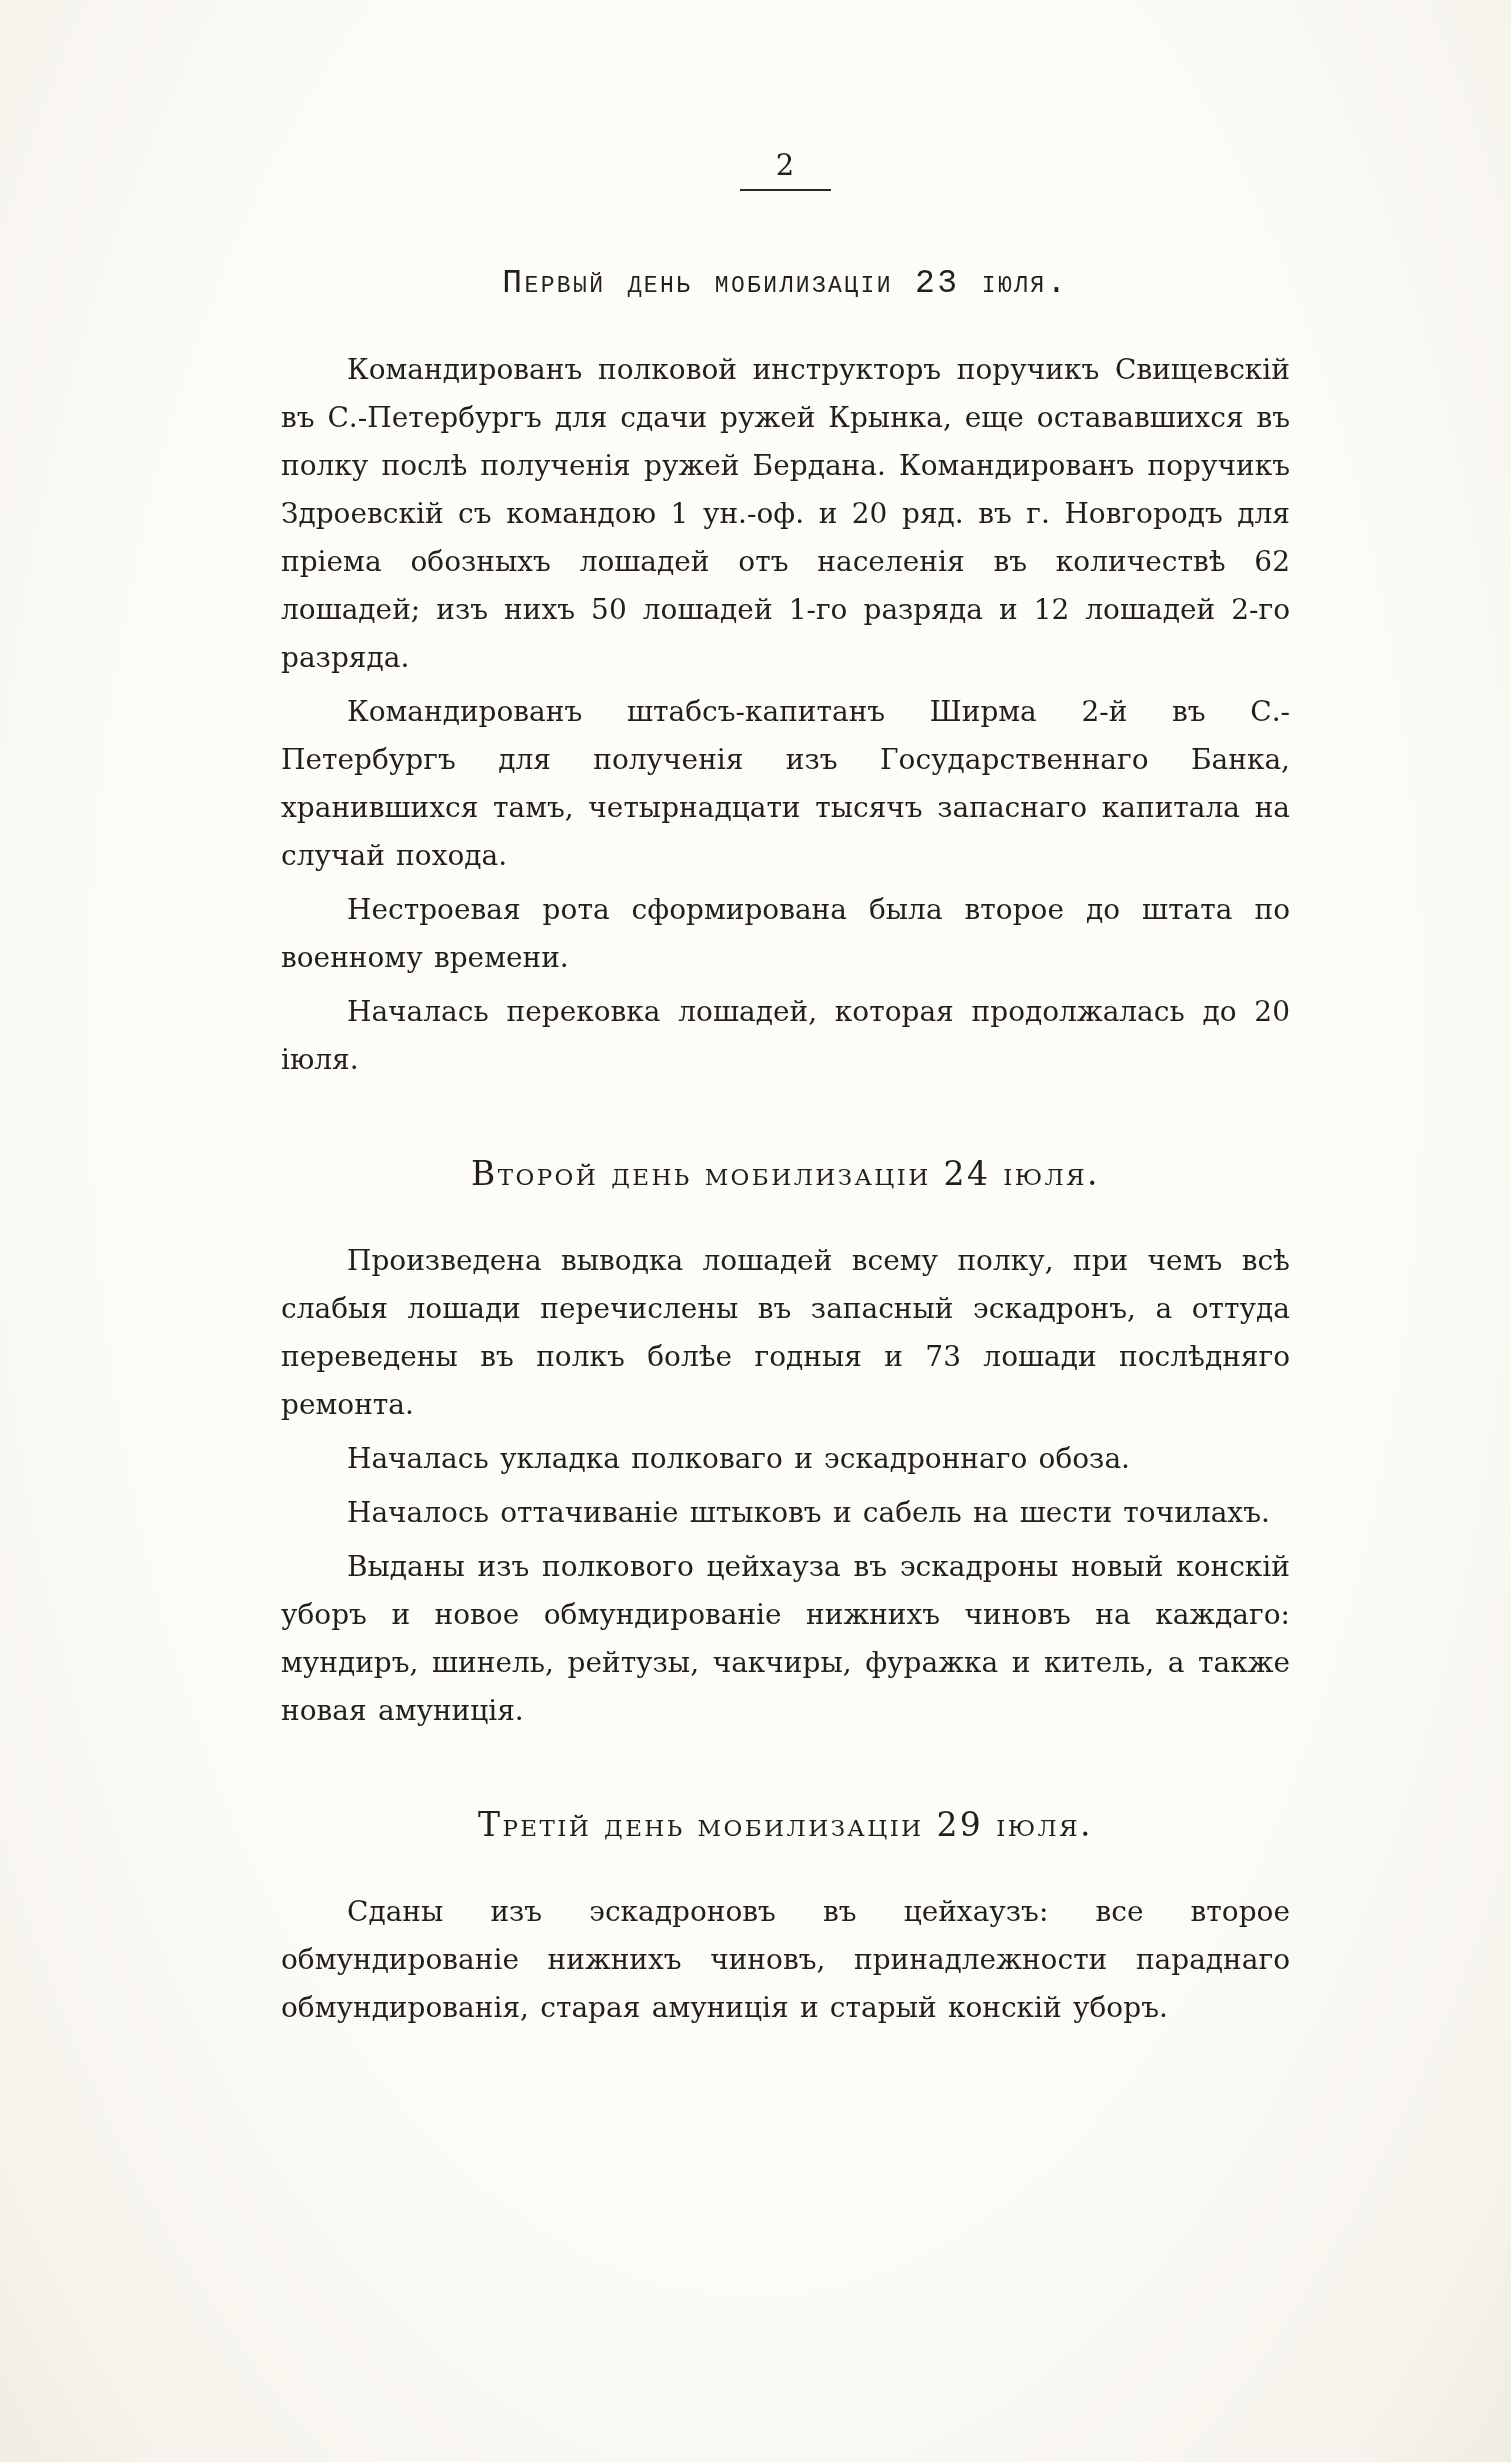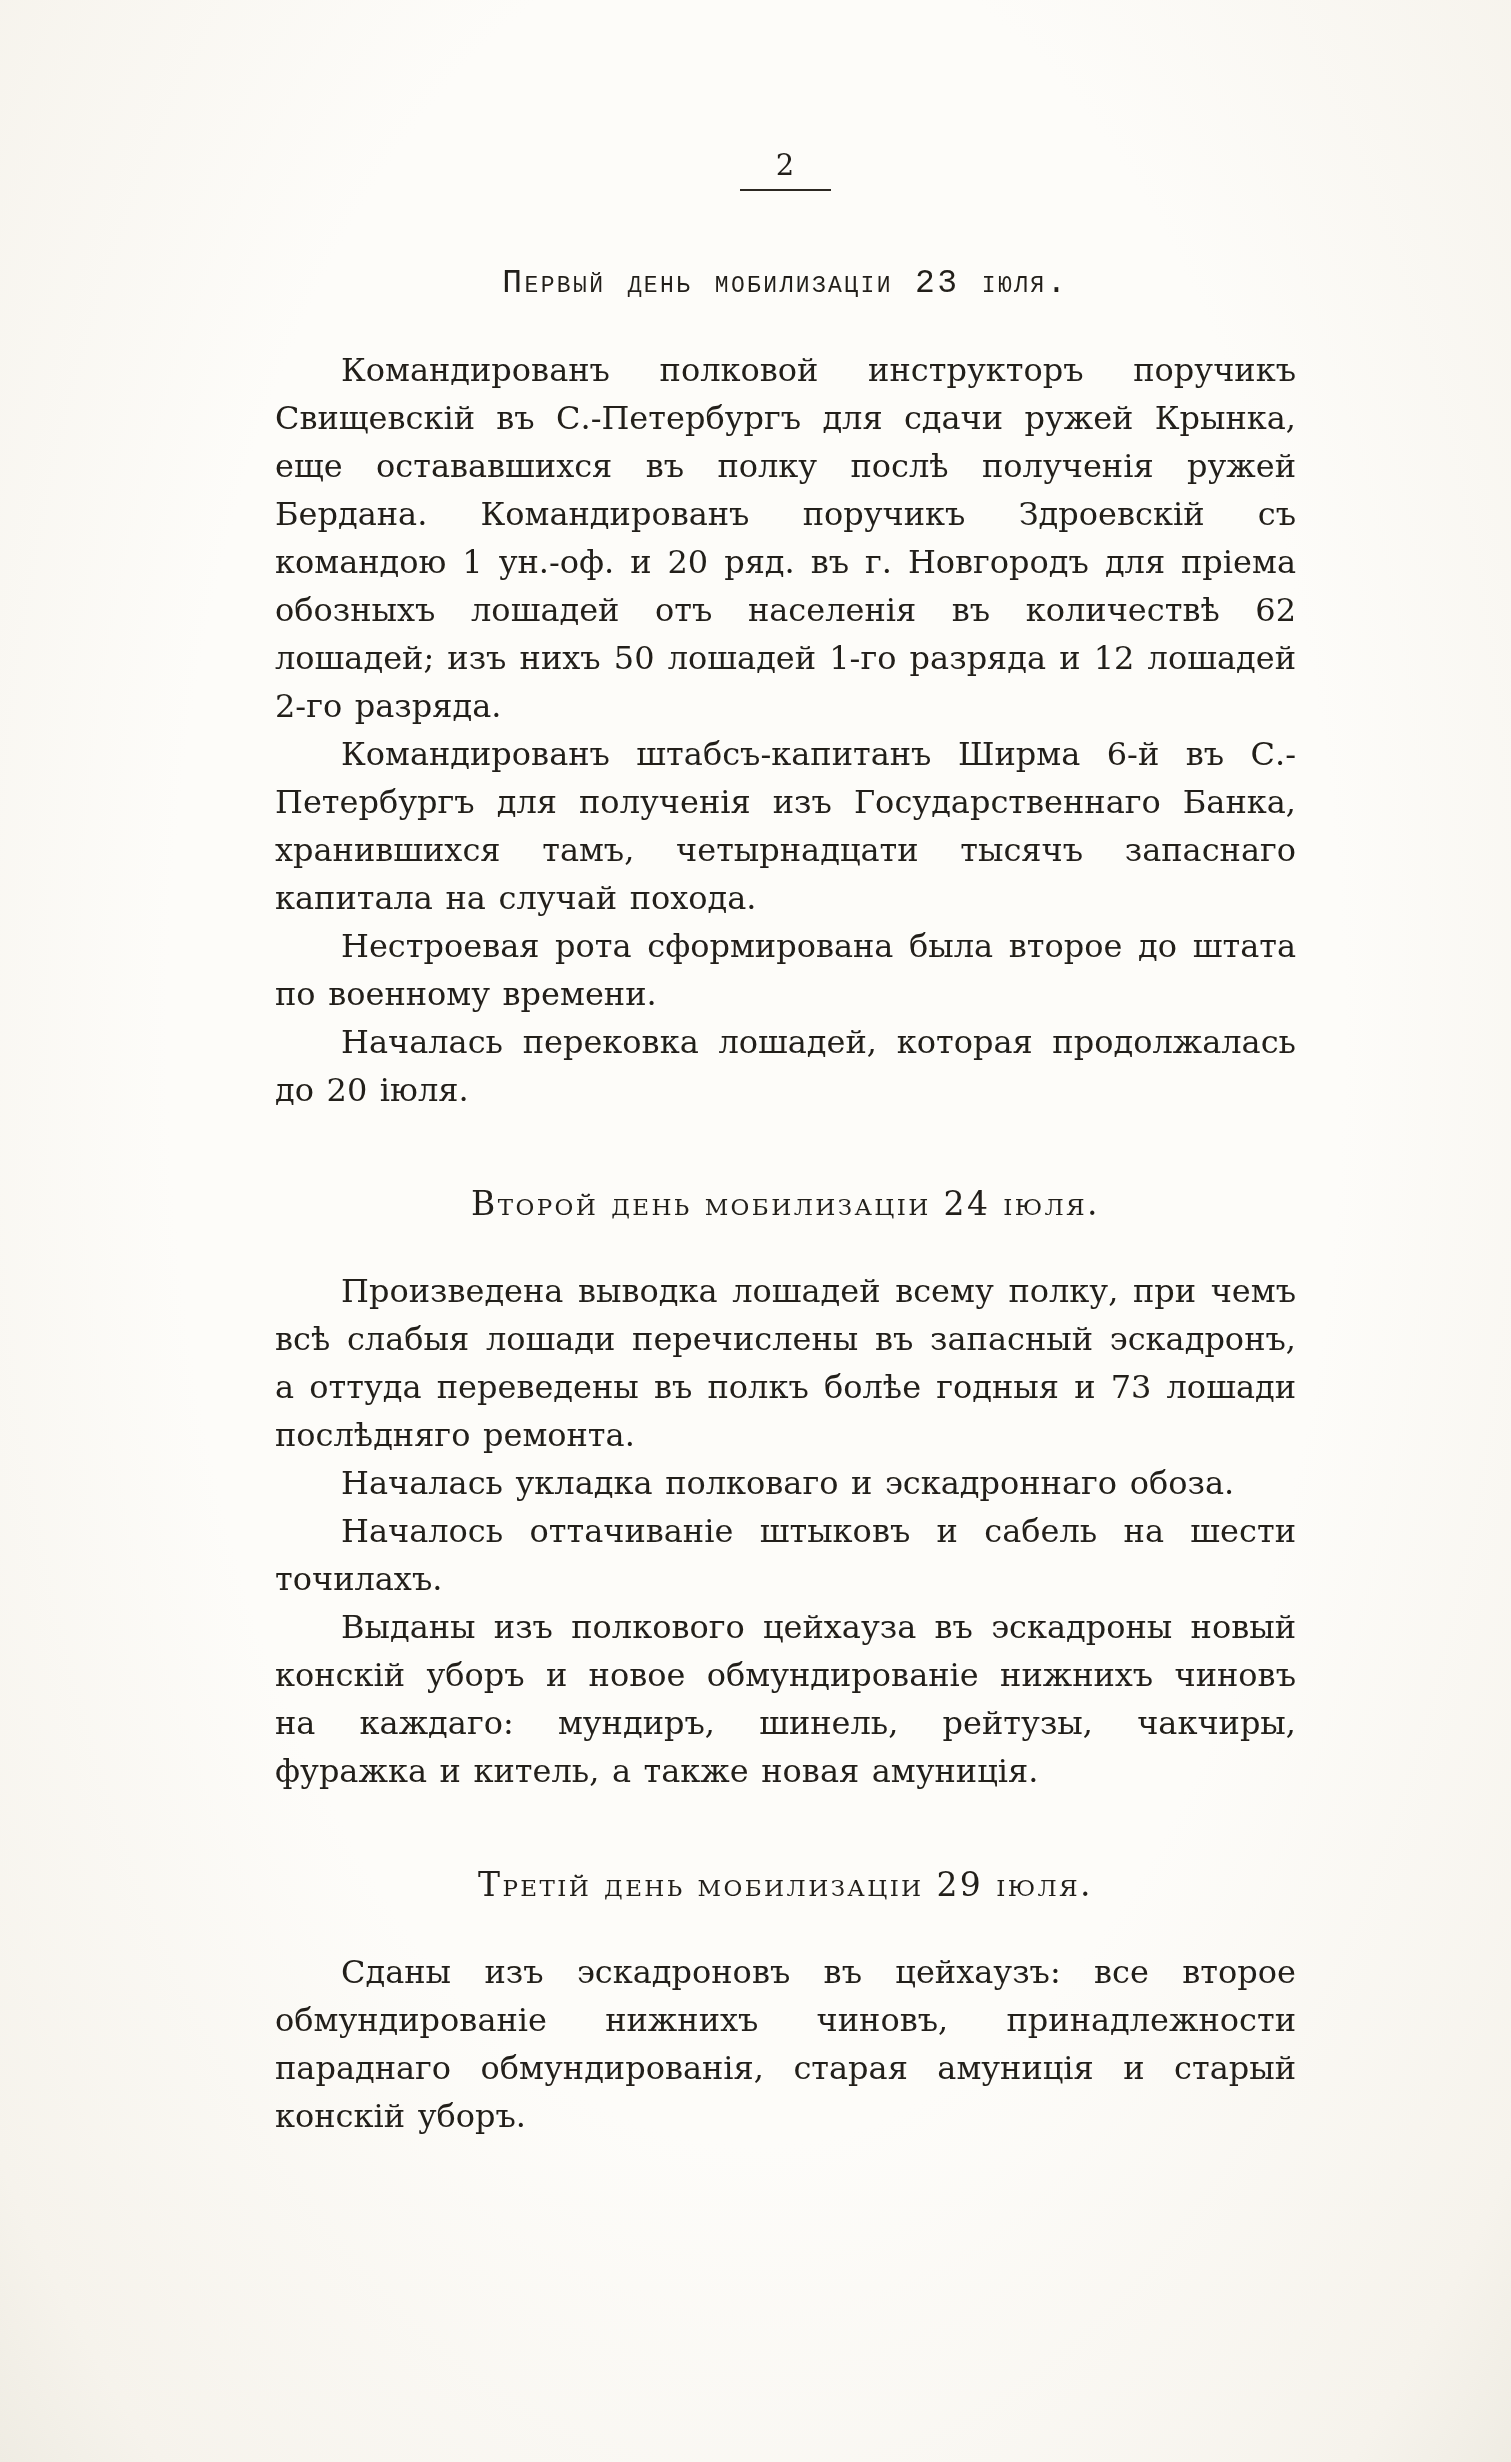--- a/index.html
+++ b/index.html
@@ -43,42 +43,42 @@
     font-variant: small-caps;
     letter-spacing: 2.4px;
     margin: 70px 0 44px 0;
     white-space: nowrap;
   }
   section.day:first-of-type h2.heading {
     margin-top: 74px;
     font-family: Liberation Mono, monospace;
   }
   p.body-par {
-    font-size: 32px;
+    font-size: 28px;
     line-height: 48px;
     text-align: justify;
     text-indent: 66px;
-    margin: 0;
+    margin: 6px;
     word-spacing: 2.4px;
   }
 </style>
 </head>
 <body>
 
 <div class="page">
   <div class="content">
 
     <div class="pagenum-row">
       <span class="pagenum">2</span>
     </div>
 
     <section class="day">
       <h2 class="heading">Первый день мобилизаціи 23 іюля.</h2>
       <p class="body-par">Командированъ полковой инструкторъ поручикъ Свищевскій въ С.-Петербургъ для сдачи ружей Крынка, еще остававшихся въ полку послѣ полученія ружей Бердана. Командированъ поручикъ Здроевскій съ командою 1 ун.-оф. и 20 ряд. въ г. Новгородъ для пріема обозныхъ лошадей отъ населенія въ количествѣ 62 лошадей; изъ нихъ 50 лошадей 1-го разряда и 12 лошадей 2-го разряда.</p>
-      <p class="body-par">Командированъ штабсъ-капитанъ Ширма 6-й въ С.-Петербургъ для полученія изъ Государственнаго Банка, хранившихся тамъ, четырнадцати тысячъ запаснаго капитала на случай похода.</p>
+      <p class="body-par">Командированъ штабсъ-капитанъ Ширма 2-й въ С.-Петербургъ для полученія изъ Государственнаго Банка, хранившихся тамъ, четырнадцати тысячъ запаснаго капитала на случай похода.</p>
       <p class="body-par">Нестроевая рота сформирована была второе до штата по военному времени.</p>
       <p class="body-par">Началась перековка лошадей, которая продолжалась до 20 іюля.</p>
     </section>
 
     <section class="day">
       <h2 class="heading">Второй день мобилизаціи 24 іюля.</h2>
       <p class="body-par">Произведена выводка лошадей всему полку, при чемъ всѣ слабыя лошади перечислены въ запасный эскадронъ, а оттуда переведены въ полкъ болѣе годныя и 73 лошади послѣдняго ремонта.</p>
       <p class="body-par">Началась укладка полковаго и эскадроннаго обоза.</p>
       <p class="body-par">Началось оттачиваніе штыковъ и сабель на шести точилахъ.</p>
       <p class="body-par">Выданы изъ полкового цейхауза въ эскадроны новый конскій уборъ и новое обмундированіе нижнихъ чиновъ на каждаго: мундиръ, шинель, рейтузы, чакчиры, фуражка и китель, а также новая амуниція.</p>

